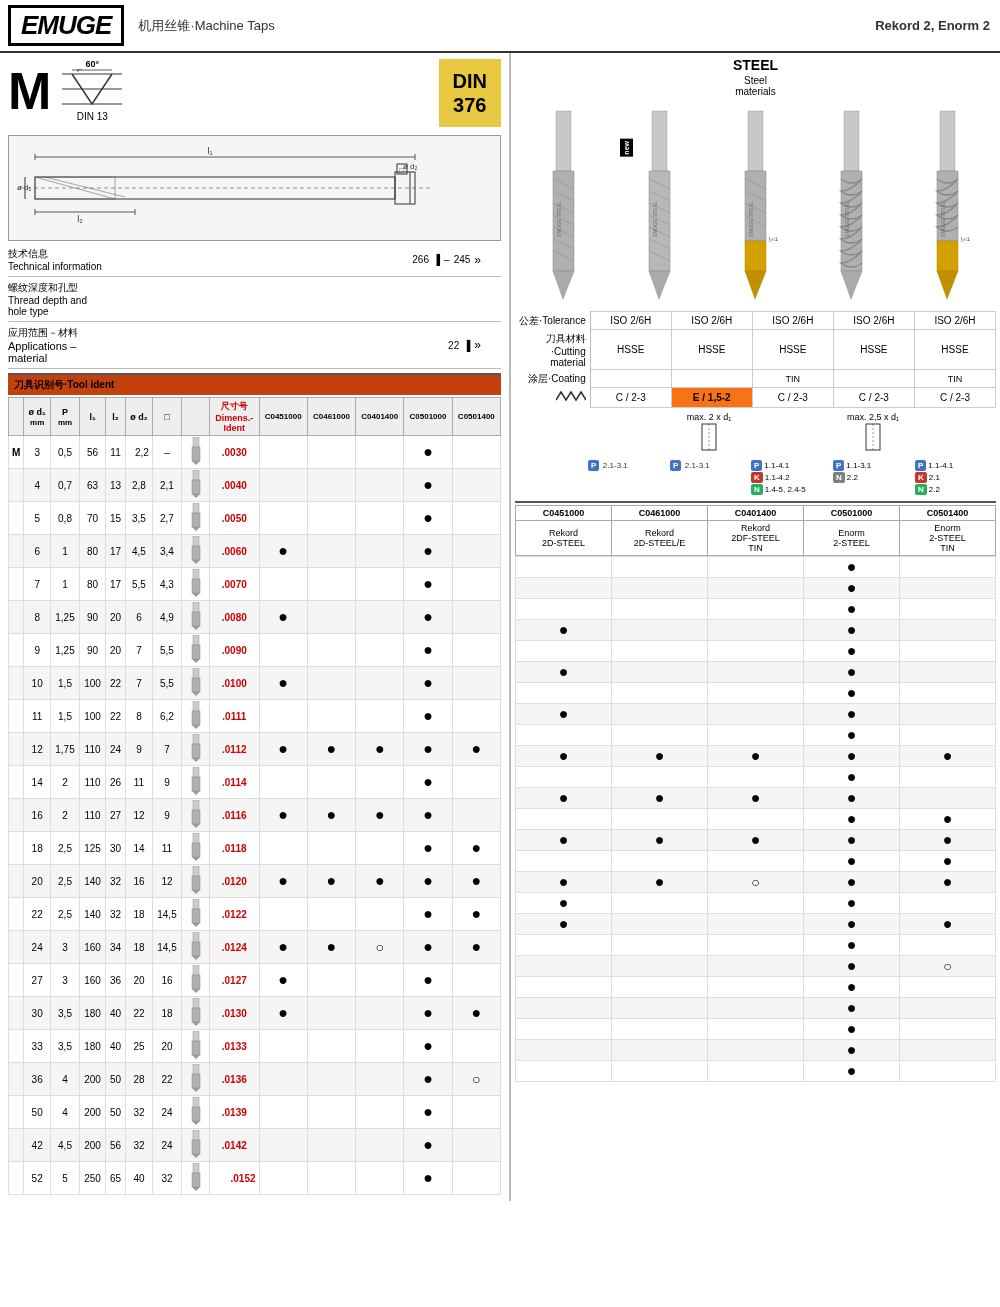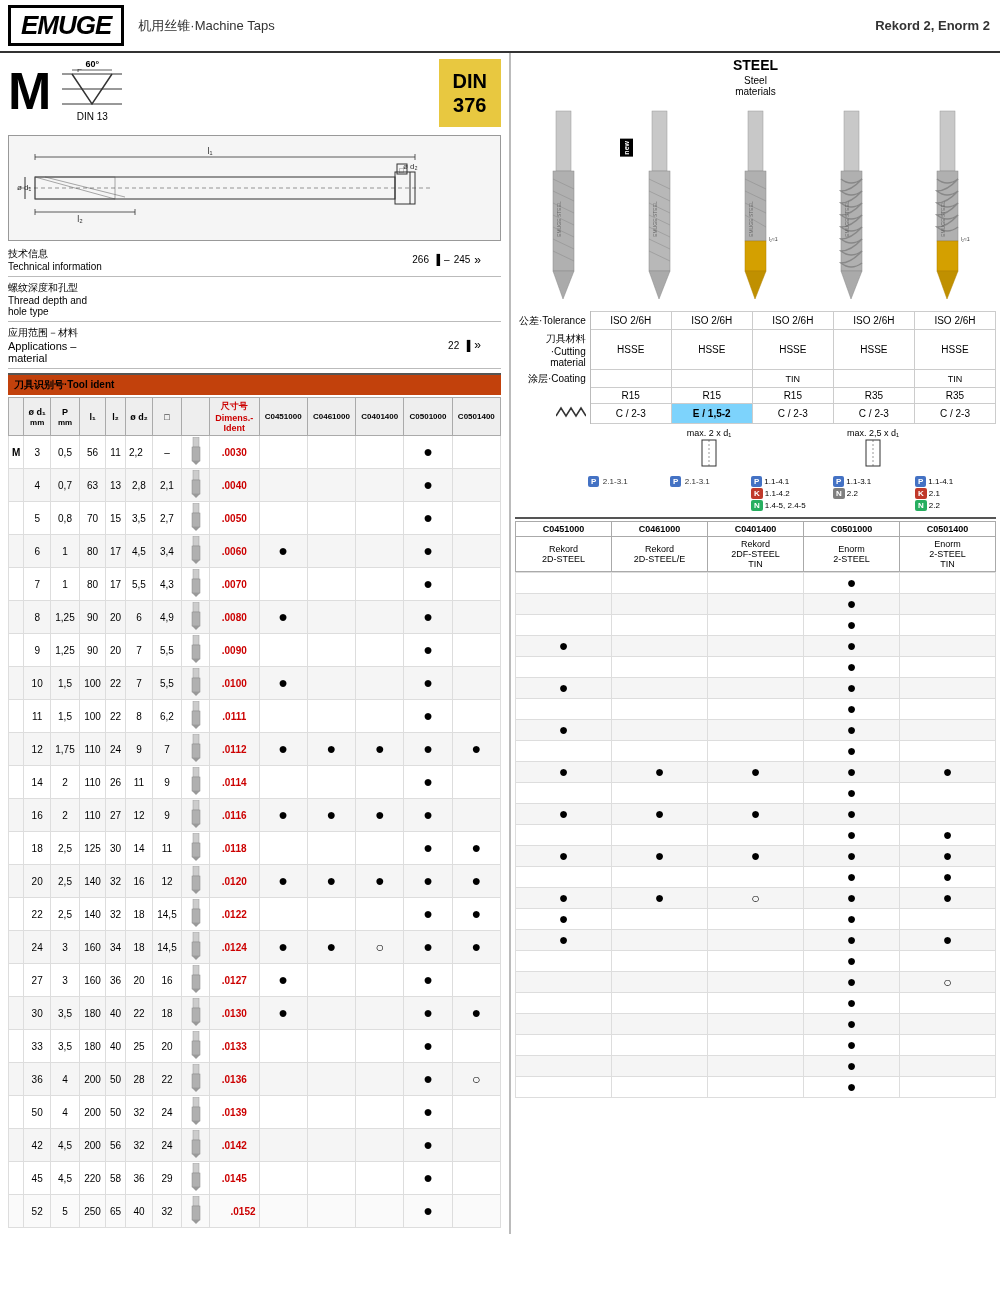--- a/index.html
+++ b/index.html
@@ -151,21 +151,21 @@
               <th style="font-size:8px;">C0501400</th>
             </tr>
           </thead>
           <tbody id="main-tbody">
           <tr>
                   <td style="border: 1px solid rgb(221, 221, 221); padding: 1px 3px; text-align: center; font-weight: bold;">M</td>
                   <td style="border: 1px solid rgb(221, 221, 221); padding: 1px 3px; text-align: center;">3</td>
                   <td style="border: 1px solid rgb(221, 221, 221); padding: 1px 3px; text-align: center;">0,5</td>
                   <td style="border: 1px solid rgb(221, 221, 221); padding: 1px 3px; text-align: center;">56</td>
                   <td style="border: 1px solid rgb(221, 221, 221); padding: 1px 3px; text-align: center;">11</td>
-                  <td style="border: 1px solid rgb(221, 221, 221); padding: 1px 3px; text-align: left;">2,2</td>
+                  <td style="border: 1px solid rgb(221, 221, 221); padding: 1px 3px; text-align: right;">2,2</td>
                   <td style="border: 1px solid rgb(221, 221, 221); padding: 1px 3px; text-align: center;">–</td>
                   <td style="border: 1px solid rgb(221, 221, 221); padding: 1px; text-align: center; width: 26px;"><svg width="18" height="28" viewBox="0 0 18 28">
                       <rect x="6" y="0" width="6" height="10" fill="#ccc" stroke="#999" stroke-width="0.5"></rect>
                       <rect x="5" y="10" width="8" height="14" fill="#b0b0b0" stroke="#888" stroke-width="0.5"></rect>
                       <polygon points="5,24 13,24 9,28" fill="#999"></polygon>
                     </svg></td>
                   <td style="border: 1px solid rgb(221, 221, 221); padding: 1px 3px; text-align: center; color: rgb(204, 0, 0); font-weight: bold;">.0030</td>
                   <td style="border: 1px solid rgb(221, 221, 221); padding: 1px; text-align: center;"></td>
                   <td style="border: 1px solid rgb(221, 221, 221); padding: 1px; text-align: center;"></td>
                   <td style="border: 1px solid rgb(221, 221, 221); padding: 1px; text-align: center;"></td>
@@ -579,40 +579,20 @@
                   <td style="border: 1px solid rgb(221, 221, 221); padding: 1px 3px; text-align: center;">200</td>
                   <td style="border: 1px solid rgb(221, 221, 221); padding: 1px 3px; text-align: center;">56</td>
                   <td style="border: 1px solid rgb(221, 221, 221); padding: 1px 3px; text-align: center;">32</td>
                   <td style="border: 1px solid rgb(221, 221, 221); padding: 1px 3px; text-align: center;">24</td>
                   <td style="border: 1px solid rgb(221, 221, 221); padding: 1px; text-align: center; width: 26px;"><svg width="18" height="28" viewBox="0 0 18 28">
                       <rect x="6" y="0" width="6" height="10" fill="#ccc" stroke="#999" stroke-width="0.5"></rect>
                       <rect x="5" y="10" width="8" height="14" fill="#b0b0b0" stroke="#888" stroke-width="0.5"></rect>
                       <polygon points="5,24 13,24 9,28" fill="#999"></polygon>
                     </svg></td>
                   <td style="border: 1px solid rgb(221, 221, 221); padding: 1px 3px; text-align: center; color: rgb(204, 0, 0); font-weight: bold;">.0142</td>
-                  <td style="border: 1px solid rgb(221, 221, 221); padding: 1px; text-align: center;"></td>
-                  <td style="border: 1px solid rgb(221, 221, 221); padding: 1px; text-align: center;"></td>
-                  <td style="border: 1px solid rgb(221, 221, 221); padding: 1px; text-align: center;"></td>
-                  <td style="border: 1px solid rgb(221, 221, 221); padding: 1px; text-align: center;"><span style="font-size:16px;">●</span></td>
-                  <td style="border: 1px solid rgb(221, 221, 221); padding: 1px; text-align: center;"></td>
-                </tr>
-                <tr>
-                  <td style="border: 1px solid rgb(221, 221, 221); padding: 1px 3px; text-align: center; font-weight: bold;"></td>
-                  <td style="border: 1px solid rgb(221, 221, 221); padding: 1px 3px; text-align: center;">45</td>
-                  <td style="border: 1px solid rgb(221, 221, 221); padding: 1px 3px; text-align: center;">4,5</td>
-                  <td style="border: 1px solid rgb(221, 221, 221); padding: 1px 3px; text-align: center;">220</td>
-                  <td style="border: 1px solid rgb(221, 221, 221); padding: 1px 3px; text-align: center;">58</td>
-                  <td style="border: 1px solid rgb(221, 221, 221); padding: 1px 3px; text-align: center;">36</td>
-                  <td style="border: 1px solid rgb(221, 221, 221); padding: 1px 3px; text-align: center;">29</td>
-                  <td style="border: 1px solid rgb(221, 221, 221); padding: 1px; text-align: center; width: 26px;"><svg width="18" height="28" viewBox="0 0 18 28">
-                      <rect x="6" y="0" width="6" height="10" fill="#ccc" stroke="#999" stroke-width="0.5"></rect>
-                      <rect x="5" y="10" width="8" height="14" fill="#b0b0b0" stroke="#888" stroke-width="0.5"></rect>
-                      <polygon points="5,24 13,24 9,28" fill="#999"></polygon>
-                    </svg></td>
-                  <td style="border: 1px solid rgb(221, 221, 221); padding: 1px 3px; text-align: center; color: rgb(204, 0, 0); font-weight: bold;">.0145</td>
                   <td style="border: 1px solid rgb(221, 221, 221); padding: 1px; text-align: center;"></td>
                   <td style="border: 1px solid rgb(221, 221, 221); padding: 1px; text-align: center;"></td>
                   <td style="border: 1px solid rgb(221, 221, 221); padding: 1px; text-align: center;"></td>
                   <td style="border: 1px solid rgb(221, 221, 221); padding: 1px; text-align: center;"><span style="font-size:16px;">●</span></td>
                   <td style="border: 1px solid rgb(221, 221, 221); padding: 1px; text-align: center;"></td>
                 </tr>
                 <tr>
                   <td style="border: 1px solid rgb(221, 221, 221); padding: 1px 3px; text-align: center; font-weight: bold;"></td>
                   <td style="border: 1px solid rgb(221, 221, 221); padding: 1px 3px; text-align: center;">52</td>
                   <td style="border: 1px solid rgb(221, 221, 221); padding: 1px 3px; text-align: center;">5</td>
@@ -744,35 +724,27 @@
           </tr>
           <tr>
             <td style="text-align:right; font-size:10px; padding:2px 4px; border-right:1px solid #bbb;">涂层·Coating</td>
             <td style="text-align:center; border:1px solid #ccc; padding:2px;"></td>
             <td style="text-align:center; border:1px solid #ccc; padding:2px;"></td>
             <td style="text-align:center; border:1px solid #ccc; padding:2px; font-size:9px;">TIN</td>
             <td style="text-align:center; border:1px solid #ccc; padding:2px;"></td>
             <td style="text-align:center; border:1px solid #ccc; padding:2px; font-size:9px;">TIN</td>
           </tr>
           <tr>
-            <td style="text-align:right; font-size:10px; padding:2px 4px; border-right:1px solid #bbb;"></td>
-            <td style="text-align:center; border:1px solid #ccc; padding:2px;">R15</td>
-            <td style="text-align:center; border:1px solid #ccc; padding:2px;">R15</td>
-            <td style="text-align:center; border:1px solid #ccc; padding:2px;">R15</td>
-            <td style="text-align:center; border:1px solid #ccc; padding:2px;">R35</td>
-            <td style="text-align:center; border:1px solid #ccc; padding:2px;">R35</td>
-          </tr>
-          <tr>
             <td style="text-align:right; font-size:10px; padding:2px 4px; border-right:1px solid #bbb;">
               <svg width="30" height="14" viewBox="0 0 30 14">
                       <polyline points="0,10 5,2 10,10 15,2 20,10 25,2 30,10" fill="none" stroke="#333" stroke-width="1.5"></polyline>
                     </svg>
             </td>
             <td style="text-align:center; border:1px solid #ccc; padding:2px;">C / 2-3</td>
-            <td style="text-align:center; border:1px solid #ccc; padding:2px; background:#7dd3fc; font-weight:bold;">E / 1,5-2</td>
+            <td style="text-align:center; border:1px solid #ccc; padding:2px; background:#f97316; font-weight:bold;">E / 1,5-2</td>
             <td style="text-align:center; border:1px solid #ccc; padding:2px;">C / 2-3</td>
             <td style="text-align:center; border:1px solid #ccc; padding:2px;">C / 2-3</td>
             <td style="text-align:center; border:1px solid #ccc; padding:2px;">C / 2-3</td>
           </tr>
         </tbody>
             </table>
 
         <div style="display:flex; align-items:center; margin:4px 0; font-size:9px;">
           <div style="flex:1;"></div>
 

